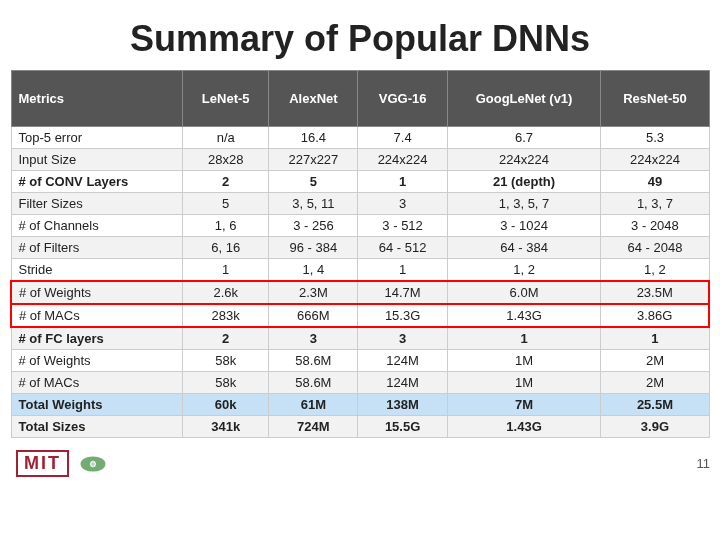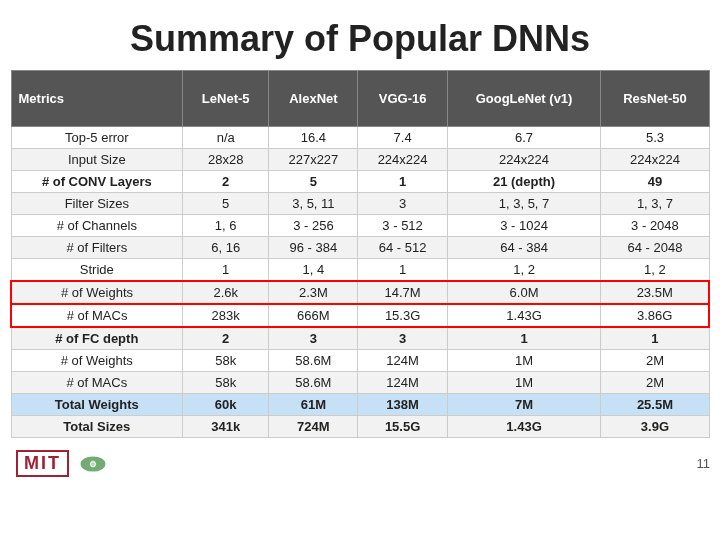--- a/index.html
+++ b/index.html
@@ -39,21 +39,21 @@
     th:first-child {
       text-align: left;
     }
     td {
       padding: 3px 7px;
       border: 1px solid #ccc;
       text-align: center;
       color: #222;
     }
     td:first-child {
-      text-align: center;
+      text-align: left;
     }
     tr:nth-child(even) td {
       background: #f2f2f2;
     }
     tr:nth-child(odd) td {
       background: #fff;
     }
     .bold-row td {
       font-weight: bold;
     }
@@ -180,21 +180,21 @@
         </tr>
         <tr class="red-border-row">
           <td># of MACs</td>
           <td>283k</td>
           <td>666M</td>
           <td>15.3G</td>
           <td>1.43G</td>
           <td>3.86G</td>
         </tr>
         <tr class="bold-row">
-          <td># of FC depth</td>
+          <td># of FC layers</td>
           <td>2</td>
           <td>3</td>
           <td>3</td>
           <td>1</td>
           <td>1</td>
         </tr>
         <tr>
           <td># of Weights</td>
           <td>58k</td>
           <td>58.6M</td>

